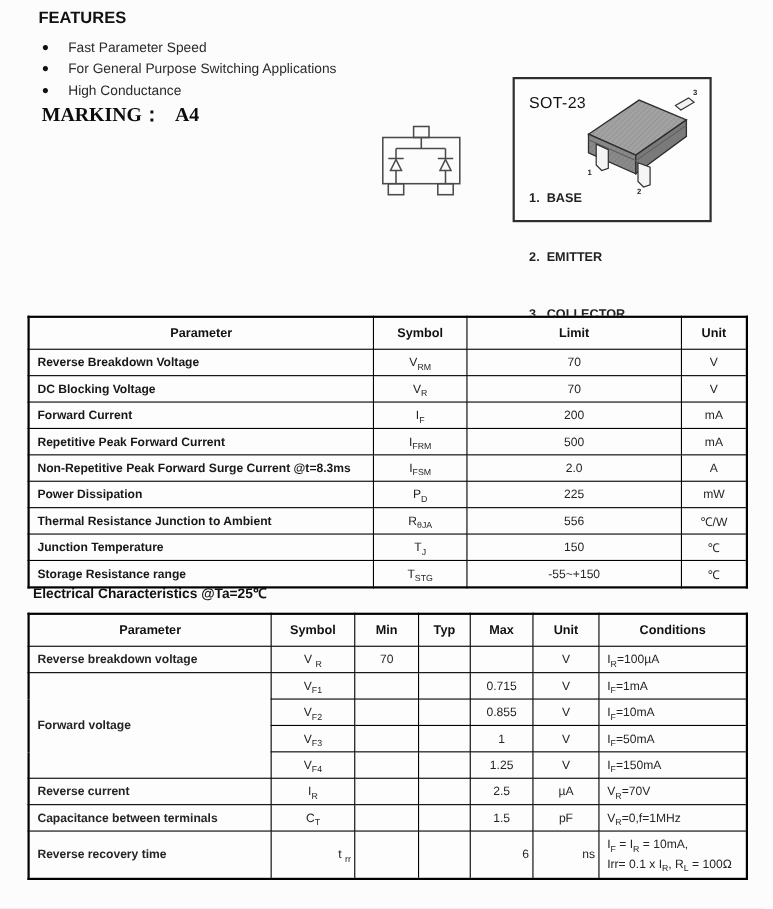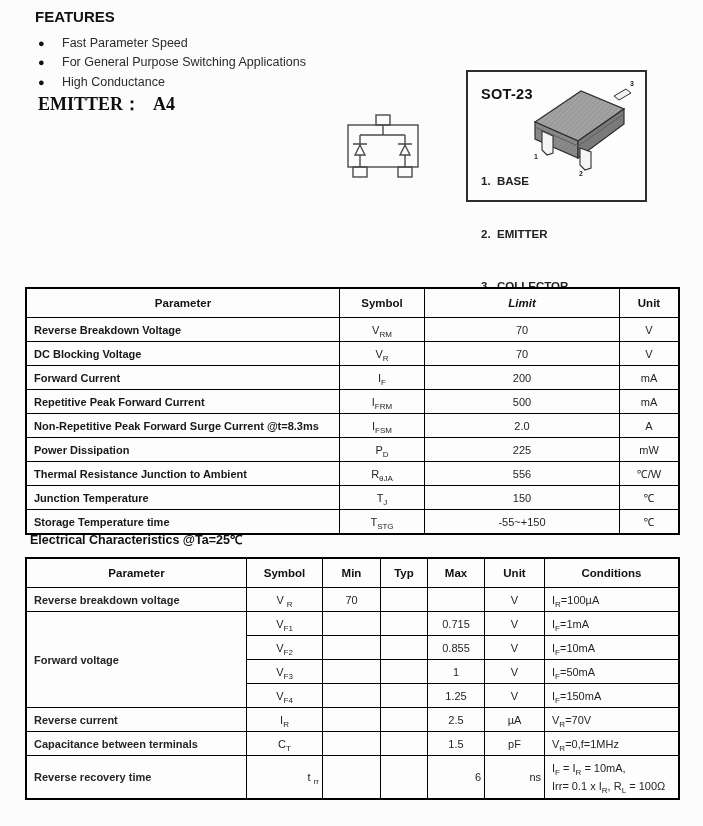--- a/index.html
+++ b/index.html
@@ -14,21 +14,21 @@
 
   
   .marking{position:absolute;left:38px;top:92px;font-family:"Liberation Serif",serif;
            font-size:18px;font-weight:bold;color:#0d0d0d;}
   .marking .val{margin-left:12px;}
 
   
   .schematic{position:absolute;left:338px;top:106px;}
   .pkg-box{position:absolute;left:466px;top:70px;width:181px;height:132px;
            border:2px solid #2e2e2e;background:#fdfdfd;box-sizing:border-box;}
-  .pkg-title{position:absolute;left:13px;top:14px;font-size:14.5px;font-weight:bold;color:#111;letter-spacing:.3px;}
+  .pkg-title{position:absolute;left:13px;top:14px;font-size:14.5px;font-weight:normal;color:#111;letter-spacing:.3px;}
   .pkg-svg{position:absolute;right:0px;top:2px;}
   .pkg-pins{position:absolute;left:13px;top:66px;font-size:11.5px;font-weight:bold;
             line-height:17.5px;white-space:pre;color:#222;}
 
   
   .section-heading{position:absolute;font-weight:bold;font-size:12.5px;color:#111;}
   #mr-heading{left:28px;top:254px;margin-top:40px;}
   #ec-heading{left:30px;top:531px;}
 
   
@@ -37,21 +37,21 @@
   #max-table{top:287px;}
   #elec-table{top:557px;}
   .tbl th,.tbl td{border:1px solid #000;text-align:center;font-size:11px;color:#252525;
                   padding:1px 3px;overflow:hidden;}
   .tbl th{font-size:11.5px;font-weight:bold;height:26px;color:#111;}
   .tbl td{height:21px;}
   sub{font-size:8px;line-height:0;}
 
   #max-table th:nth-child(1){width:306px;}
   #max-table th:nth-child(2){width:78px;}
-  #max-table th:nth-child(3){width:188px;font-style:italic;}
+  #max-table th:nth-child(3){width:188px;}
   #max-table .mc0{text-align:left;font-weight:bold;padding-left:7px;color:#181818;}
 
   #elec-table th:nth-child(1){width:213px;}
   #elec-table th:nth-child(2){width:69px;}
   #elec-table th:nth-child(3){width:51px;}
   #elec-table th:nth-child(4){width:40px;}
   #elec-table th:nth-child(5){width:50px;}
   #elec-table th:nth-child(6){width:53px;}
   .c-param{text-align:left!important;font-weight:bold;padding-left:7px!important;color:#181818;}
   .c-cond{text-align:left!important;padding-left:7px!important;}
@@ -73,21 +73,21 @@
       <span class="bullet">●</span>
       <span>For General Purpose Switching Applications</span>
     </div>
     <div class="feature-item">
       <span class="bullet">●</span>
       <span>High Conductance</span>
     </div>
   </div>
 
   <div class="marking">
-    <span>EMITTER：</span><span class="val">A4</span>
+    <span>MARKING：</span><span class="val">A4</span>
   </div>
 
   <svg class="schematic" width="100" height="85" viewBox="0 0 100 85">
     <g fill="none" stroke="#4a4a4a" stroke-width="1.4">
       <rect x="38" y="9" width="14" height="10"></rect>
       <rect x="10" y="19" width="70" height="42"></rect>
       <rect x="15" y="61" width="14" height="10"></rect>
       <rect x="60" y="61" width="14" height="10"></rect>
       <path d="M45 19 V29 M22 29 H67 M22 29 V38 M67 29 V38"></path>
       <path d="M15 38 H29 M22 38 V39"></path>
@@ -188,21 +188,21 @@
           <td class="mc2">556</td>
           <td class="mc3">℃/W</td>
         </tr>
         <tr>
           <td class="mc0">Junction Temperature</td>
           <td class="mc1">T<sub>J</sub></td>
           <td class="mc2">150</td>
           <td class="mc3">℃</td>
         </tr>
         <tr>
-          <td class="mc0">Storage Temperature time</td>
+          <td class="mc0">Storage Resistance range</td>
           <td class="mc1">T<sub>STG</sub></td>
           <td class="mc2">-55~+150</td>
           <td class="mc3">℃</td>
         </tr>
       </tbody>
   </table>
 
   <div id="ec-heading" class="section-heading">Electrical Characteristics @Ta=25℃</div>
   <table id="elec-table" class="tbl">
     <thead id="ec-head">

